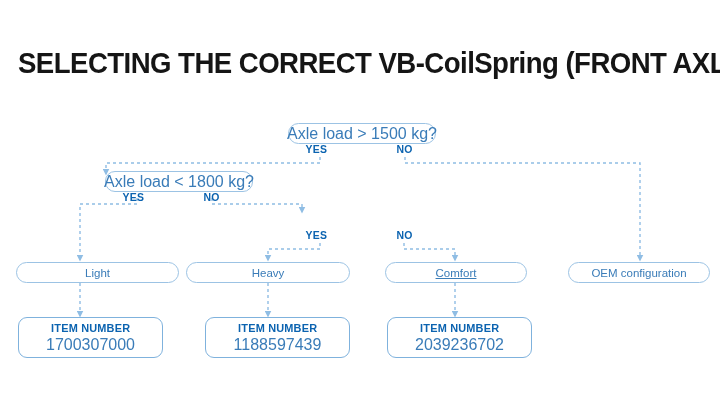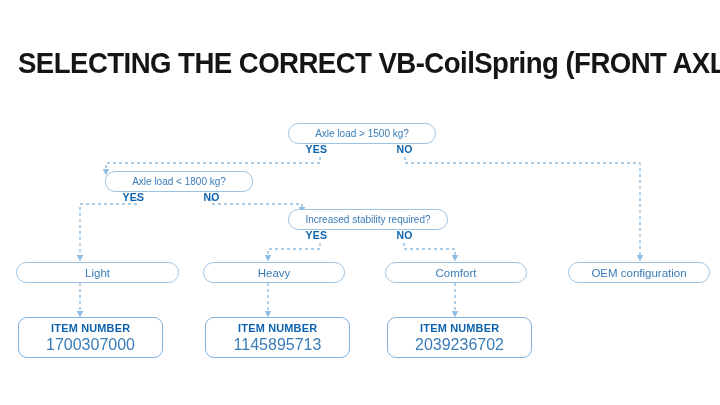--- a/index.html
+++ b/index.html
@@ -48,21 +48,21 @@
     background: #ffffff;
     color: #3a7cb8;
     display: flex;
     align-items: center;
     justify-content: center;
     text-align: center;
     white-space: nowrap;
   }
   .decision {
     border-radius: 11px;
-    font-size: 10px;
+    font-size: 16px;
     height: 21px;
   }
   .result {
     border-radius: 11px;
     font-size: 11.5px;
     height: 21px;
   }
   .itembox {
     border-radius: 9px;
     height: 41px;
@@ -129,45 +129,42 @@
   </div>
   <div class="branch" style="left:305px; top:143px;">YES</div>
   <div class="branch" style="left:396px; top:143px;">NO</div>
 
   <div class="node decision" style="left:105px; top:171px; width:148px;border-radius:10px;">
     <span>Axle load &lt; 1800 kg?</span>
   </div>
   <div class="branch" style="left:122px; top:191px;">YES</div>
   <div class="branch" style="left:203px; top:191px;">NO</div>
 
-  <div class="node decision" style="left:288px; top:209px; width:160px;">
-    <span>Increased stability required?</span>
-  </div>
   <div class="branch" style="left:305px; top:229px;">YES</div>
   <div class="branch" style="left:396px; top:229px;">NO</div>
 
   <div class="node result" style="left:16px; top:262px; width:163px;">
     <span>Light</span>
   </div>
-  <div class="node result" style="left:203px; top:262px; width:142px;">
+  <div class="node result" style="left:186px; top:262px; width:164px;">
     <span>Heavy</span>
   </div>
-  <div class="node result" style="left:385px; top:262px; width:142px;">
+  <div class="node result" style="left:385px; top:262px; width:142px;text-decoration:underline;">
     <span>Comfort</span>
   </div>
   <div class="node result" style="left:568px; top:262px; width:142px;">
     <span>OEM configuration</span>
   </div>
 
   <div class="node itembox" style="left:18px; top:317px; width:145px;">
     <span class="item-title">ITEM NUMBER</span>
     <span class="item-value">1700307000</span>
   </div>
   <div class="node itembox" style="left:205px; top:317px; width:145px;">
     <span class="item-title">ITEM NUMBER</span>
-    <span class="item-value">1145895713</span>
+    <span class="item-value">1188597439</span>
   </div>
   <div class="node itembox" style="left:387px; top:317px; width:145px;">
     <span class="item-title">ITEM NUMBER</span>
     <span class="item-value">2039236702</span>
   </div>
 
 </div>
 
 </body></html>

